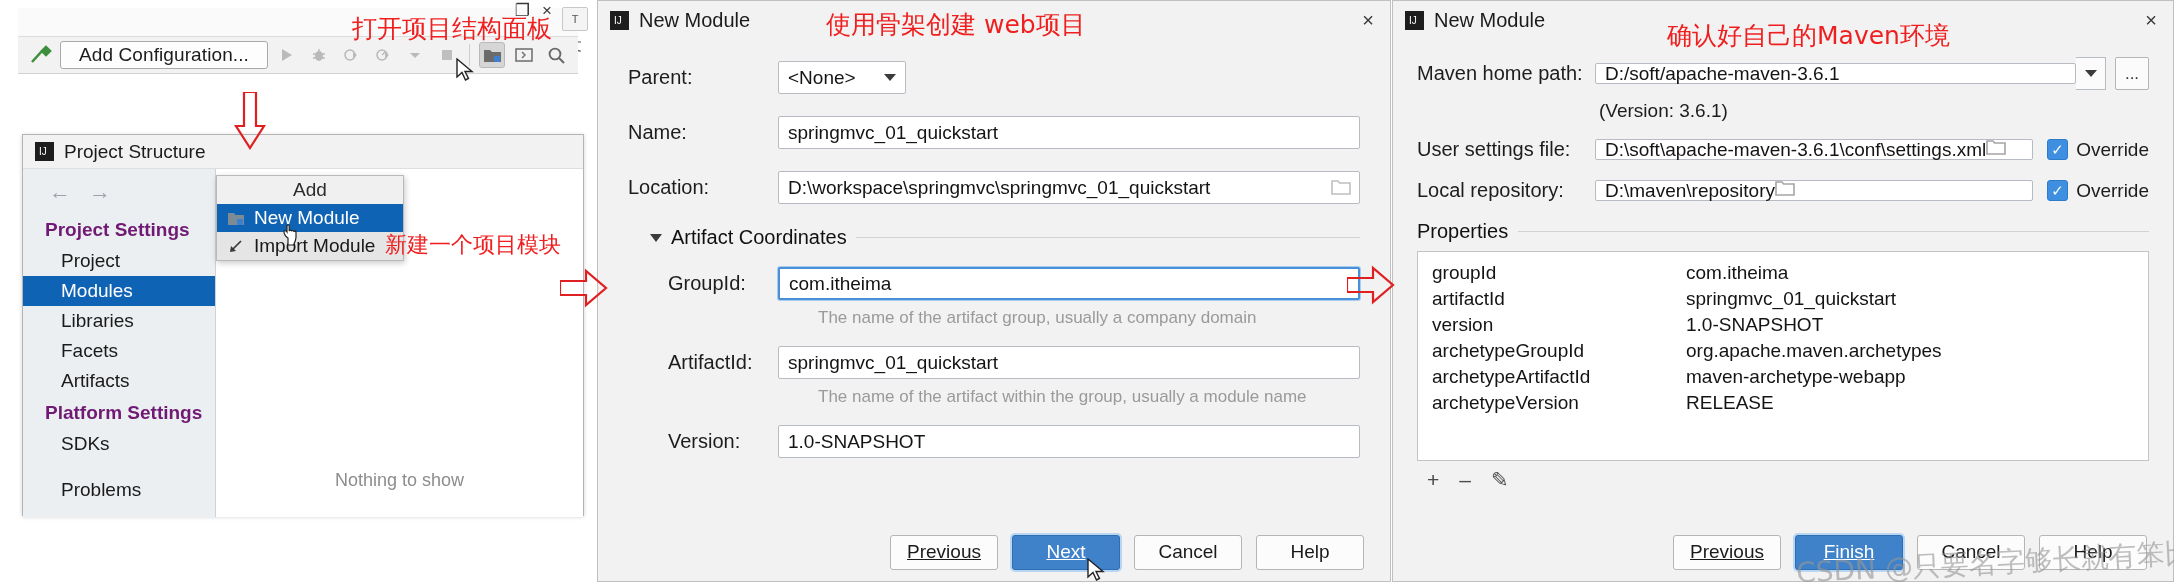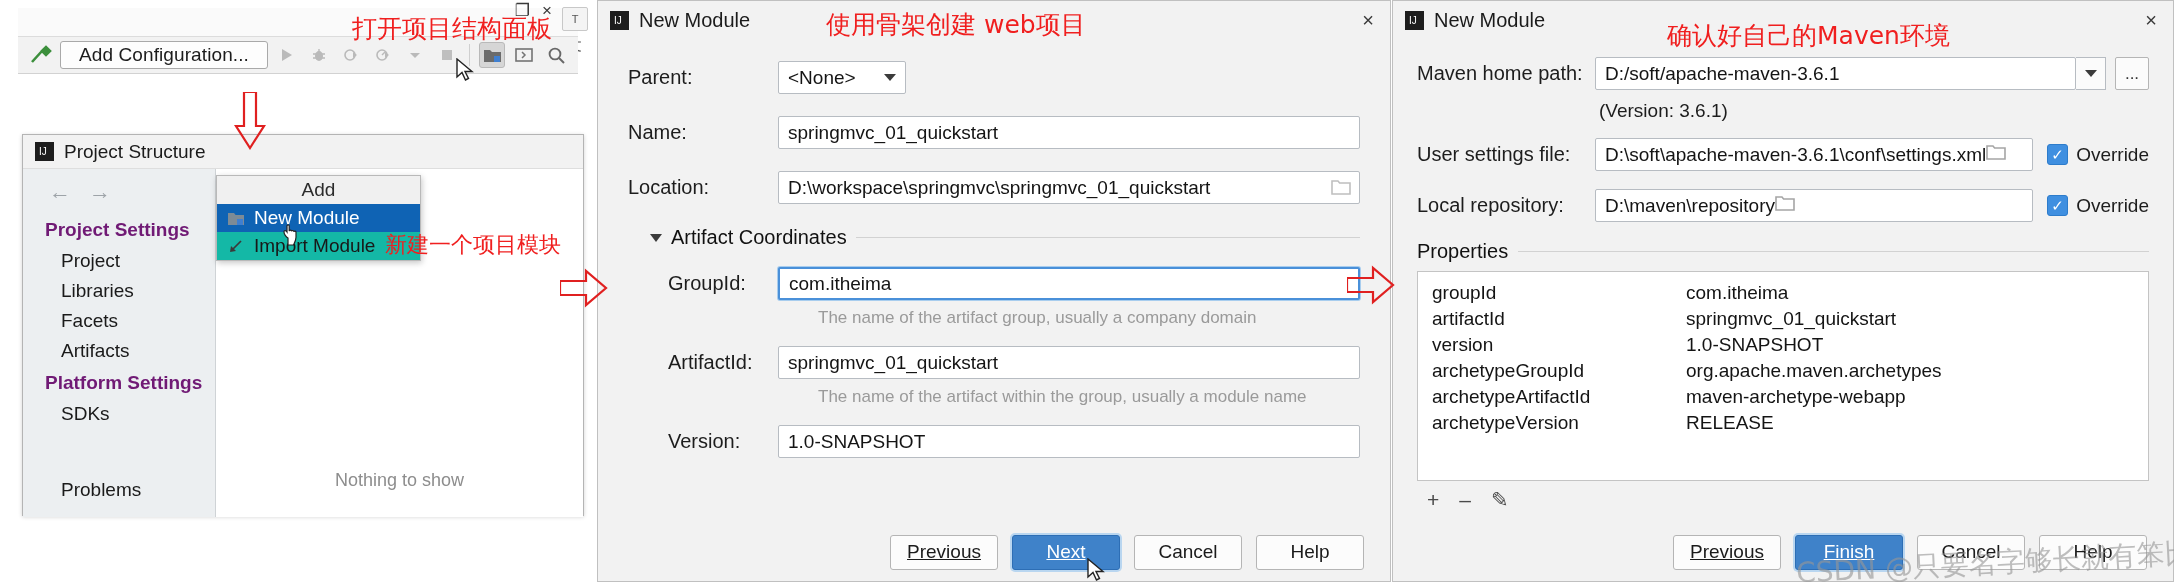--- a/index.html
+++ b/index.html
@@ -70,21 +70,21 @@
   .ps-toolbar { height:34px; display:flex; align-items:center; gap:22px; padding-left:16px; border-bottom:none; }
   .ps-toolbar .ic { font-size:21px; color:#3c3c3c; line-height:1; }
   .ps-toolbar .ic.dim { color:#9b9b9b; font-size:17px; }
   .ps-empty {
     position:absolute; left:0; right:0; bottom:26px; text-align:center;
     font-size:18px; color:#8d8d8d;
   }
 
   
   .add-menu {
-    position:absolute; left:193px; top:40px; width:205px; background:#14b8a6;
+    position:absolute; left:193px; top:40px; width:188px; background:#e5e5e5;
     border:1px solid #b9b9b9; box-shadow:1px 2px 6px rgba(0,0,0,.22); z-index:5;
   }
   .add-menu .hdr { height:28px; background:#f0f0f0; display:flex; align-items:center; justify-content:center;
     font-size:19px; color:#2b2b2b; }
   .add-menu .mi { height:28px; display:flex; align-items:center; gap:9px; padding-left:10px; font-size:19px; color:#181818; }
   .add-menu .mi.sel { background:#0f63b4; color:#ffffff; }
   .mi-ico { width:18px; height:16px; display:inline-block; position:relative; flex:0 0 auto; }
 
   
   .cursor { position:absolute; width:22px; height:26px; pointer-events:none; z-index:20; }
@@ -134,21 +134,21 @@
   .btn u { text-decoration:underline; }
 
   
   #new-module-2 {
     position:absolute; left:1392px; top:0px; width:782px; height:582px;
     background:#f2f2f2; border:1px solid #c0c0c0;
   }
   .mrow { display:flex; align-items:center; margin-bottom:18px; }
   .mlabel { width:178px; font-size:20px; color:#1d1d1d; flex:0 0 auto; }
   .minput {
-    flex:1; height:33px; background:#ffffff; border:1px solid #b7bcc2; border-radius:2px;
+    flex:1; height:21px; background:#ffffff; border:1px solid #b7bcc2; border-radius:2px;
     display:flex; align-items:center; padding:0 9px; font-size:19px; color:#141414; position:relative;
   }
   .dropbtn { width:30px; height:33px; background:#fbfbfb; border:1px solid #b7bcc2; border-left:none;
     display:flex; align-items:center; justify-content:center; }
   .ellipsisbtn { width:34px; height:33px; background:#fbfbfb; border:1px solid #b5b5b5; border-radius:2px;
     display:flex; align-items:center; justify-content:center; font-size:17px; color:#333; margin-left:9px; }
   .versionline { font-size:19px; color:#1d1d1d; margin:-8px 0 16px 182px; }
   .ovr { display:flex; align-items:center; gap:8px; margin-left:14px; flex:0 0 auto; }
   .cbox { width:21px; height:21px; background:#3f8fe0; border:1px solid #2d7ccb; border-radius:3px;
     display:flex; align-items:center; justify-content:center; color:#fff; font-size:15px; line-height:1; }
@@ -271,20 +271,21 @@
       <span class="txt">Project Structure</span>
     </div>
     <div class="ps-body">
       <div class="ps-side">
         <div class="ps-nav-arrows">
           <span>←</span>
           <span>→</span>
         </div>
         <div class="ps-group">Project Settings</div>
         <div class="ps-item">Project</div>
+        <div class="ps-item sel">Modules</div>
         <div class="ps-item">Libraries</div>
         <div class="ps-item">Facets</div>
         <div class="ps-item">Artifacts</div>
         <div class="ps-group">Platform Settings</div>
         <div class="ps-item">SDKs</div>
         <div class="ps-item bottom">Problems</div>
       </div>
       <div class="ps-main">
         <div class="ps-toolbar">
           <span class="ic">+</span>

